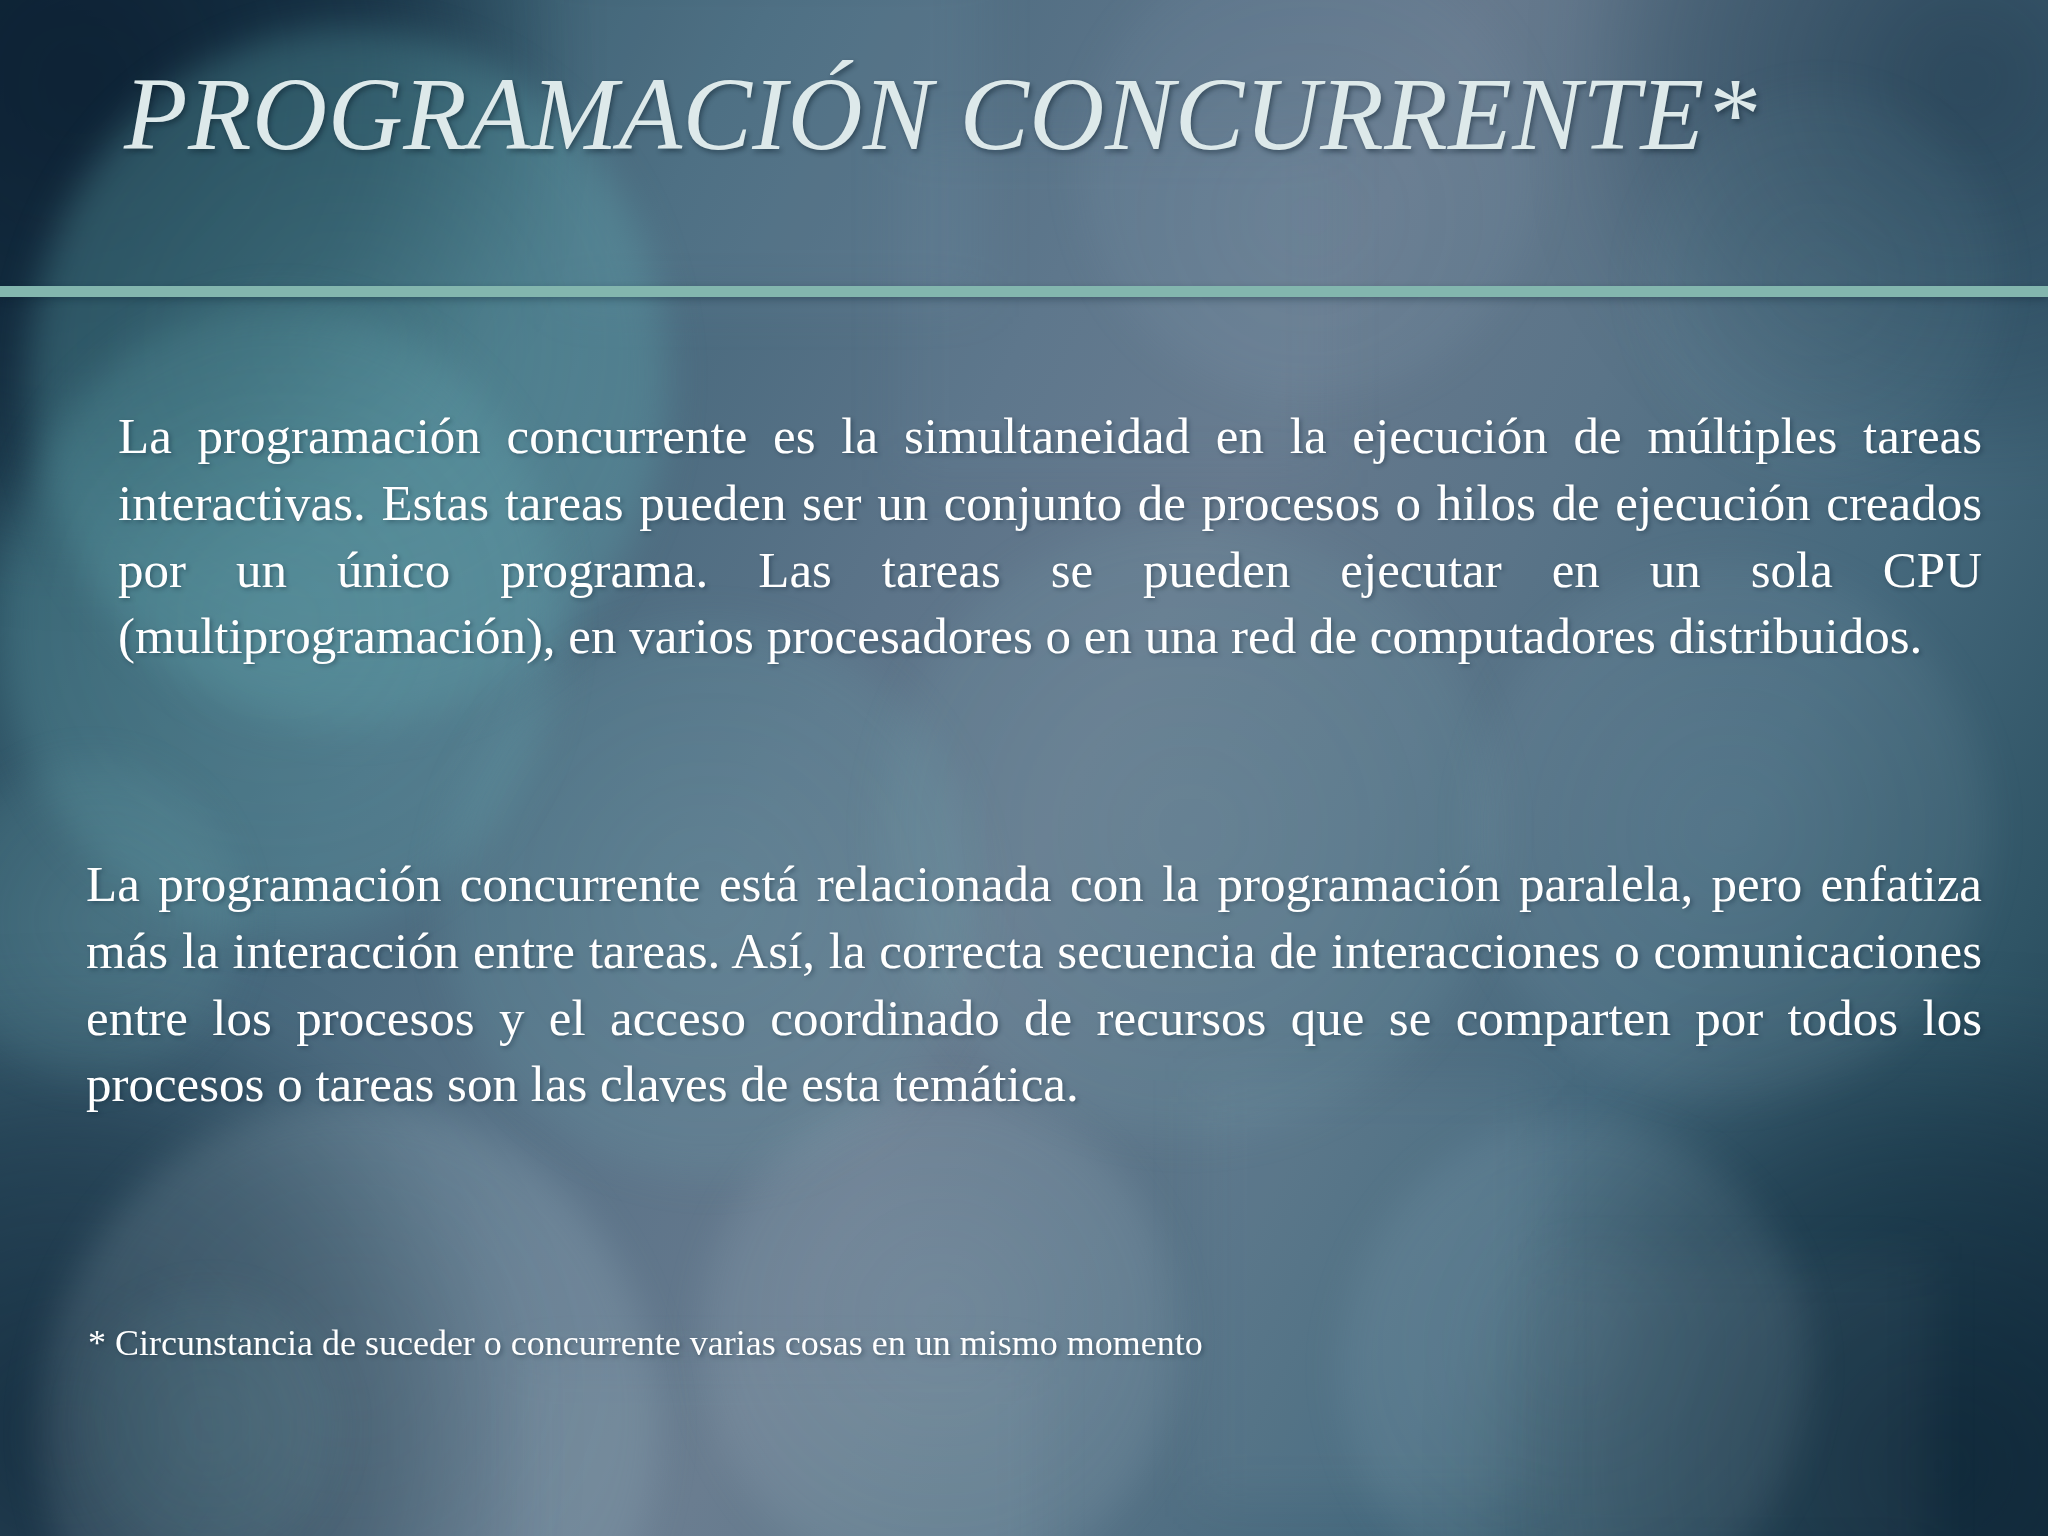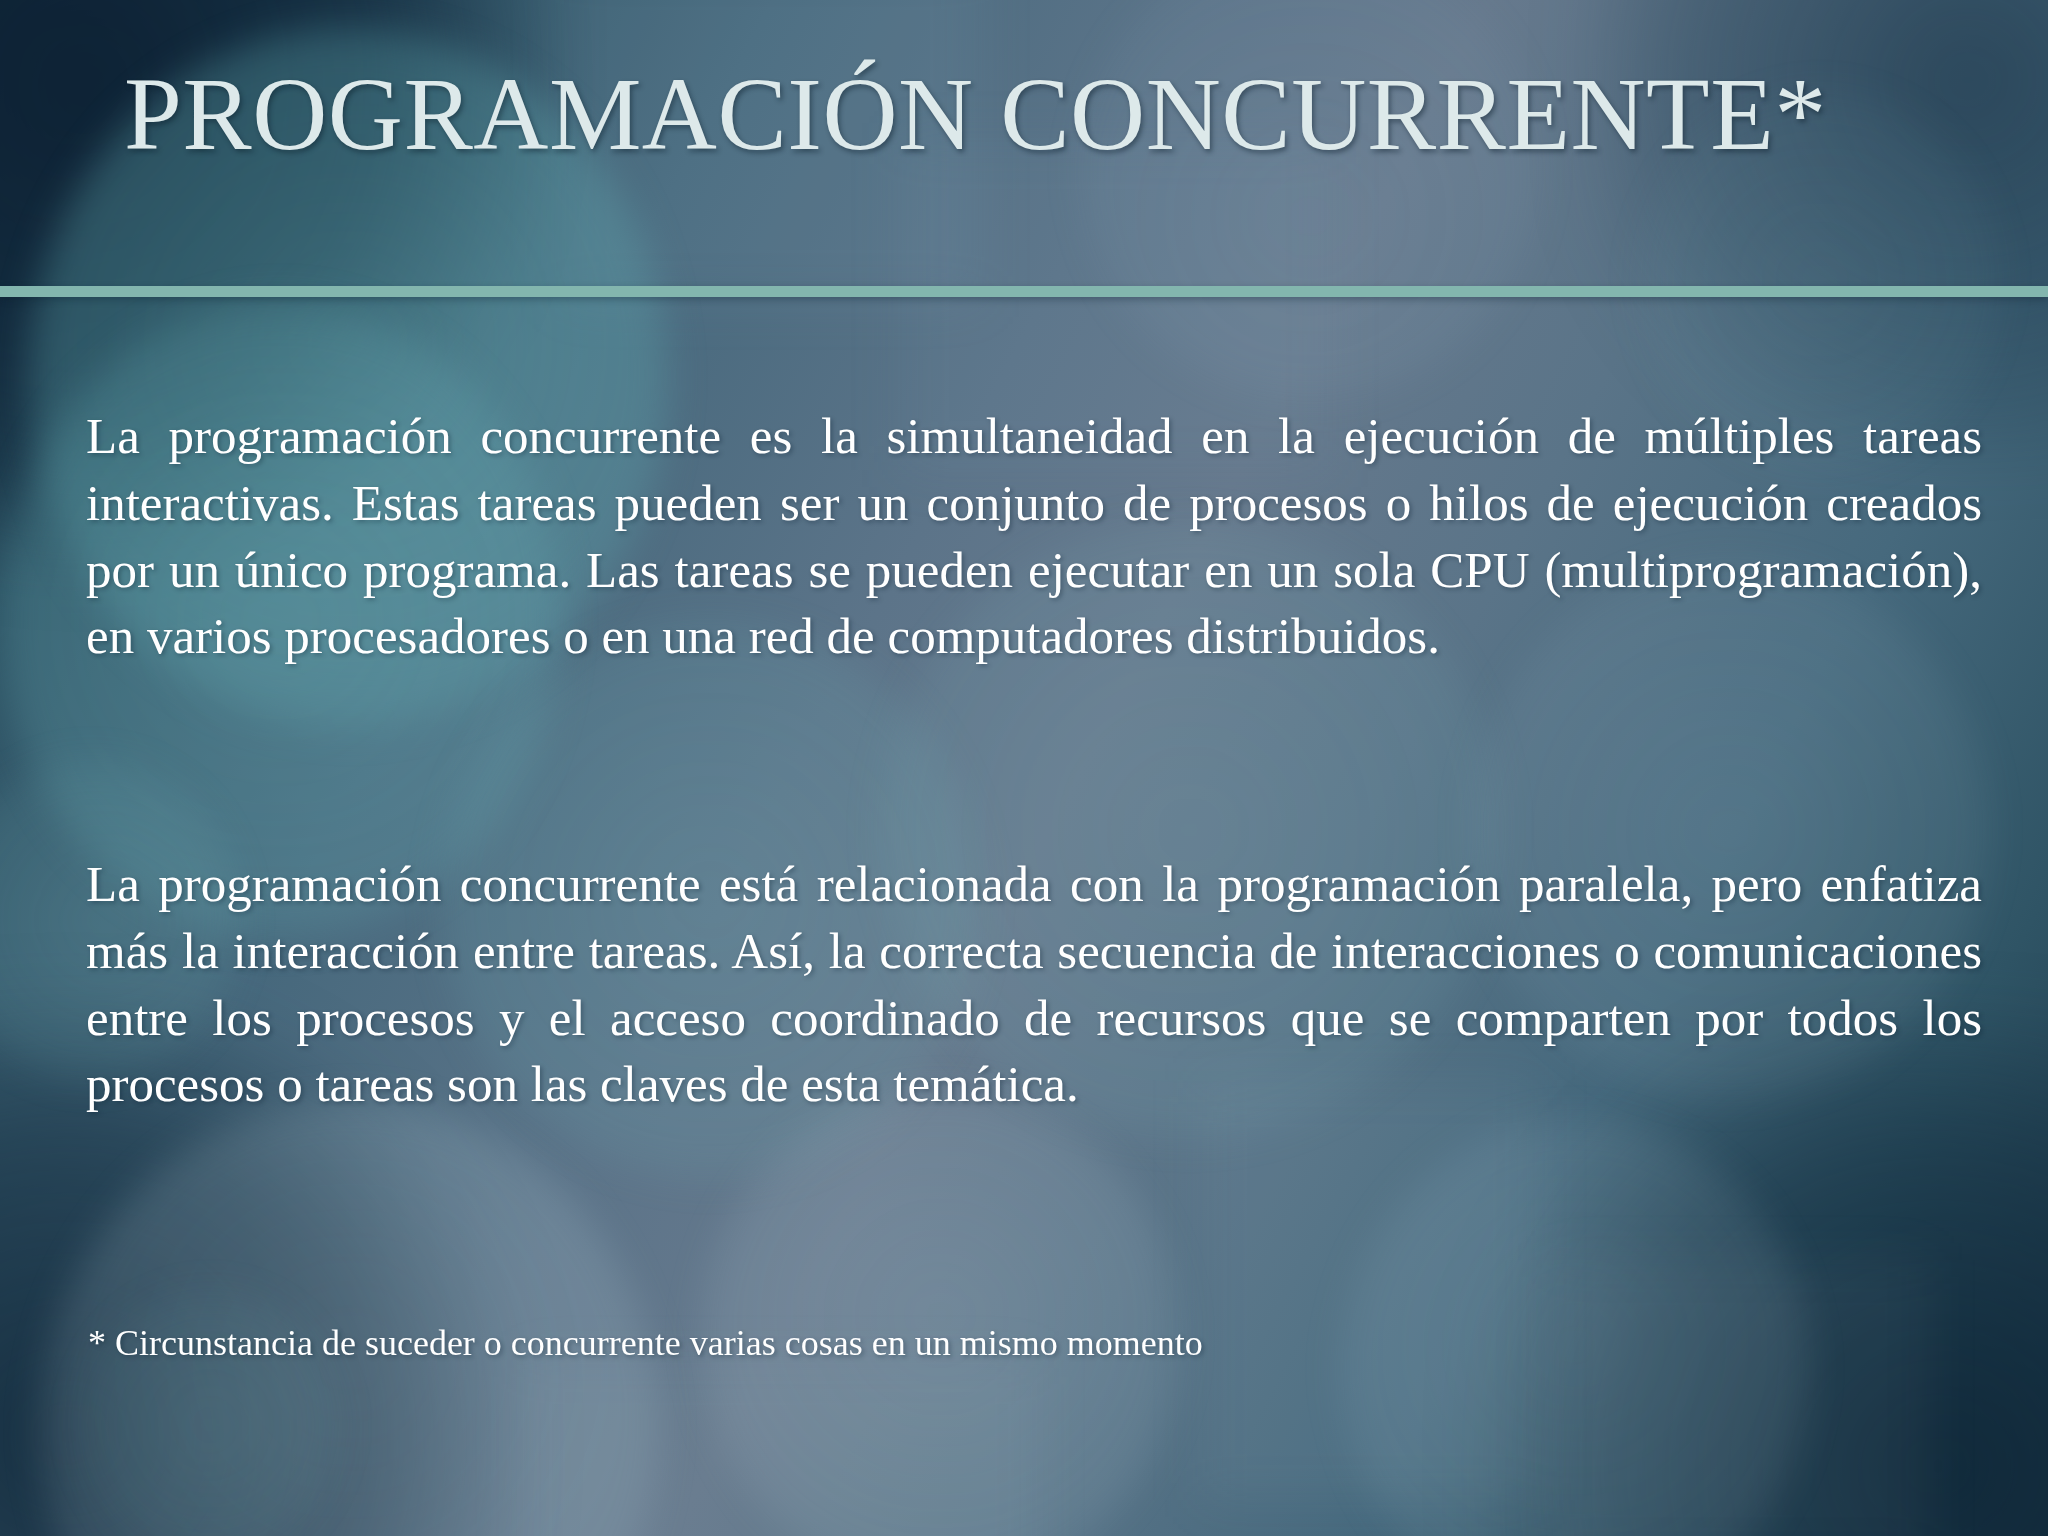--- a/index.html
+++ b/index.html
@@ -245,20 +245,21 @@
     left: 124px;
     top: 58px;
     right: 52px;
     font-size: 104px;
     line-height: 1.08;
     letter-spacing: 0.5px;
     color: #dde9ea;
     font-weight: 400;
     white-space: nowrap;
     text-shadow: 2px 3px 5px rgba(8,26,40,0.45);
+    font-style: italic;
   }
 
   #divider {
     position: absolute;
     left: 0;
     right: 0;
     top: 286px;
     height: 11px;
     background: #83b6ae;
     box-shadow: 0 3px 7px rgba(10,30,45,0.30);
@@ -268,21 +269,21 @@
     position: absolute;
     left: 86px;
     right: 66px;
     color: #ffffff;
     font-size: 51px;
     line-height: 1.31;
     text-align: justify;
     text-align-last: left;
     text-shadow: 2px 2px 4px rgba(10,30,45,0.35);
   }
-  #para-1 { top: 352px; }
+  #para-1 { top: 352px; margin-left: 32px; }
   #para-2 { top: 800px; }
 
   #footnote {
     position: absolute;
     left: 88px;
     right: 66px;
     top: 1320px;
     color: #ffffff;
     font-size: 36px;
     line-height: 1.3;

